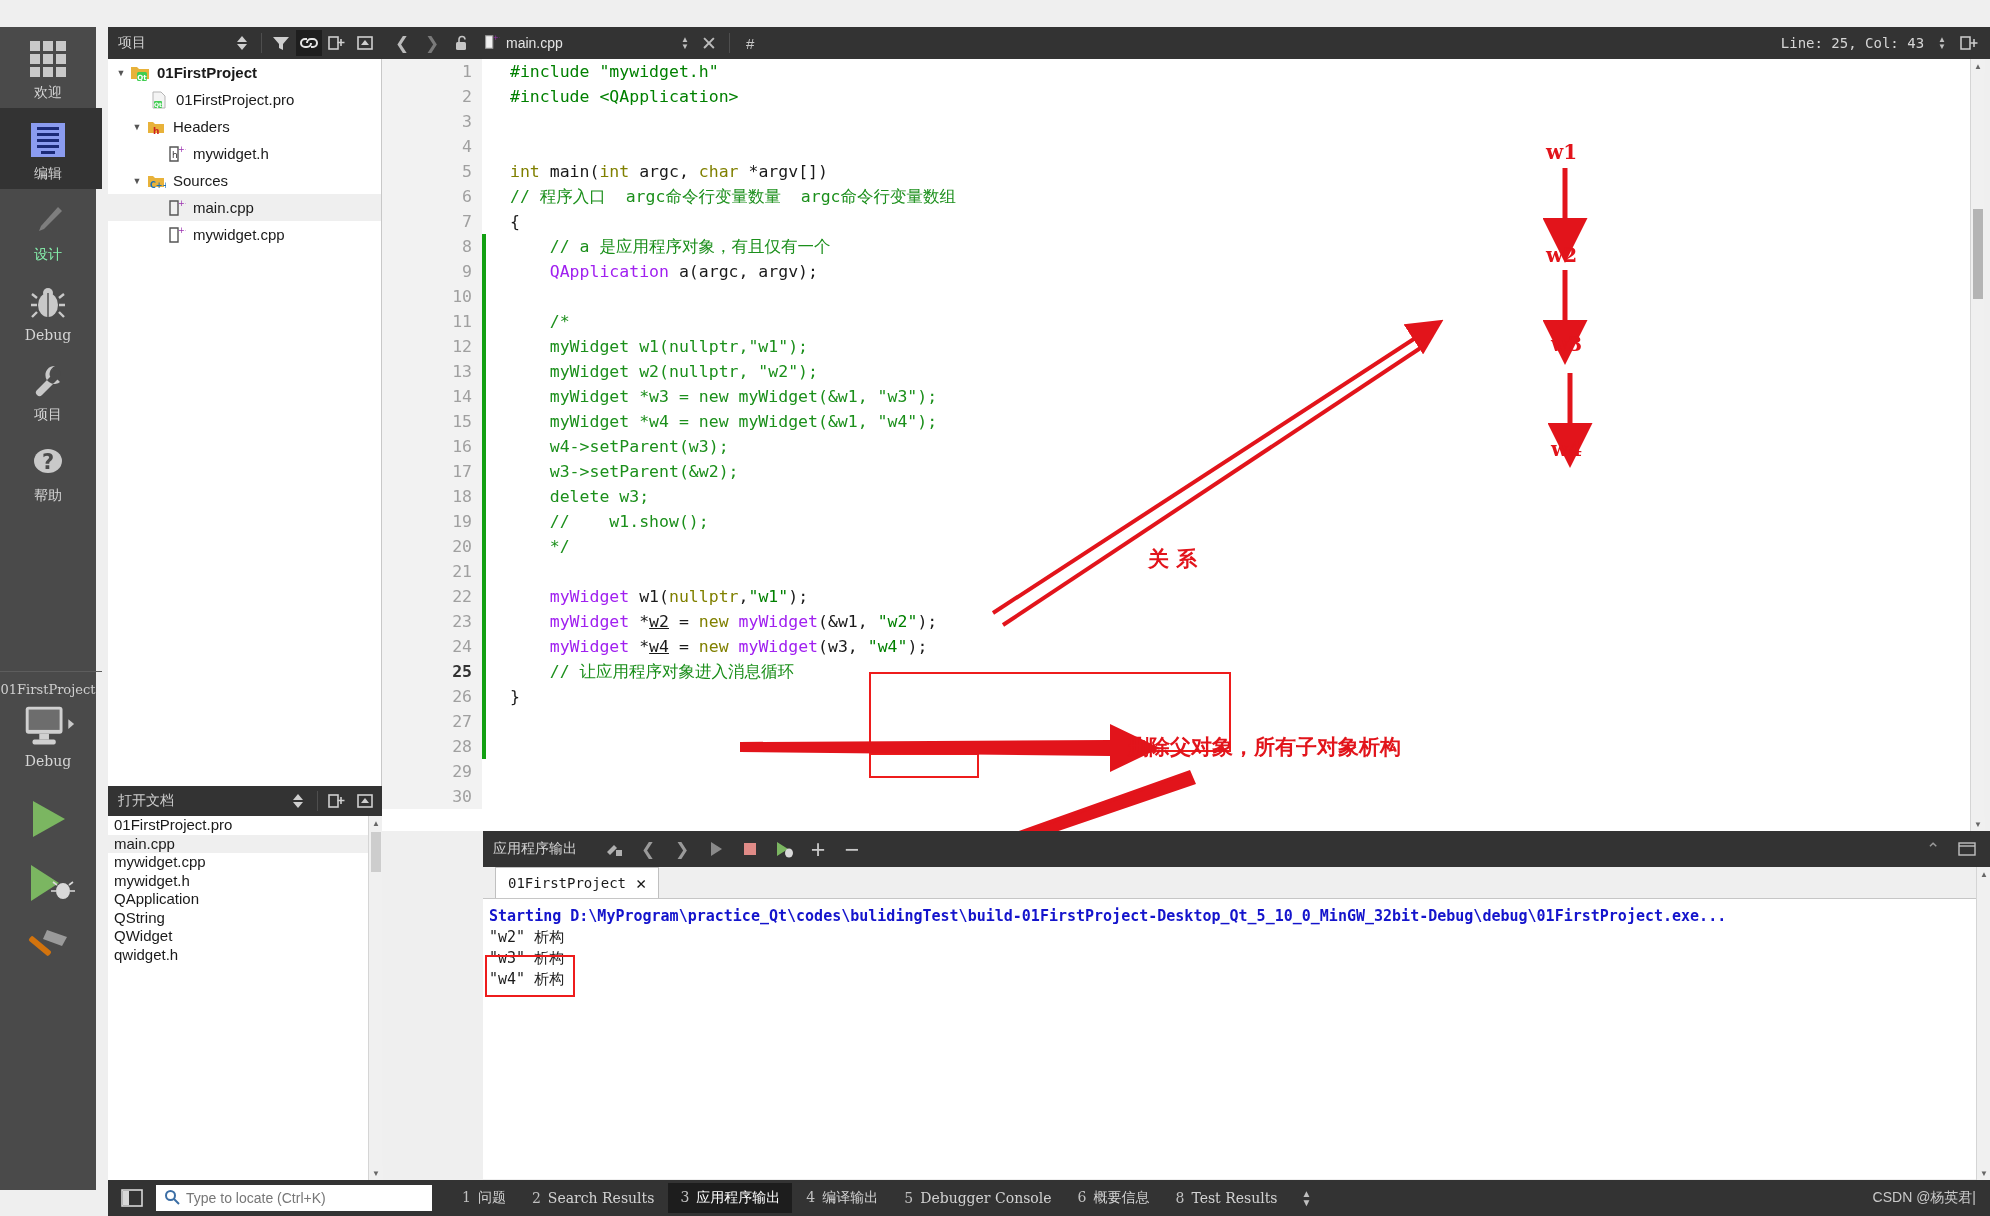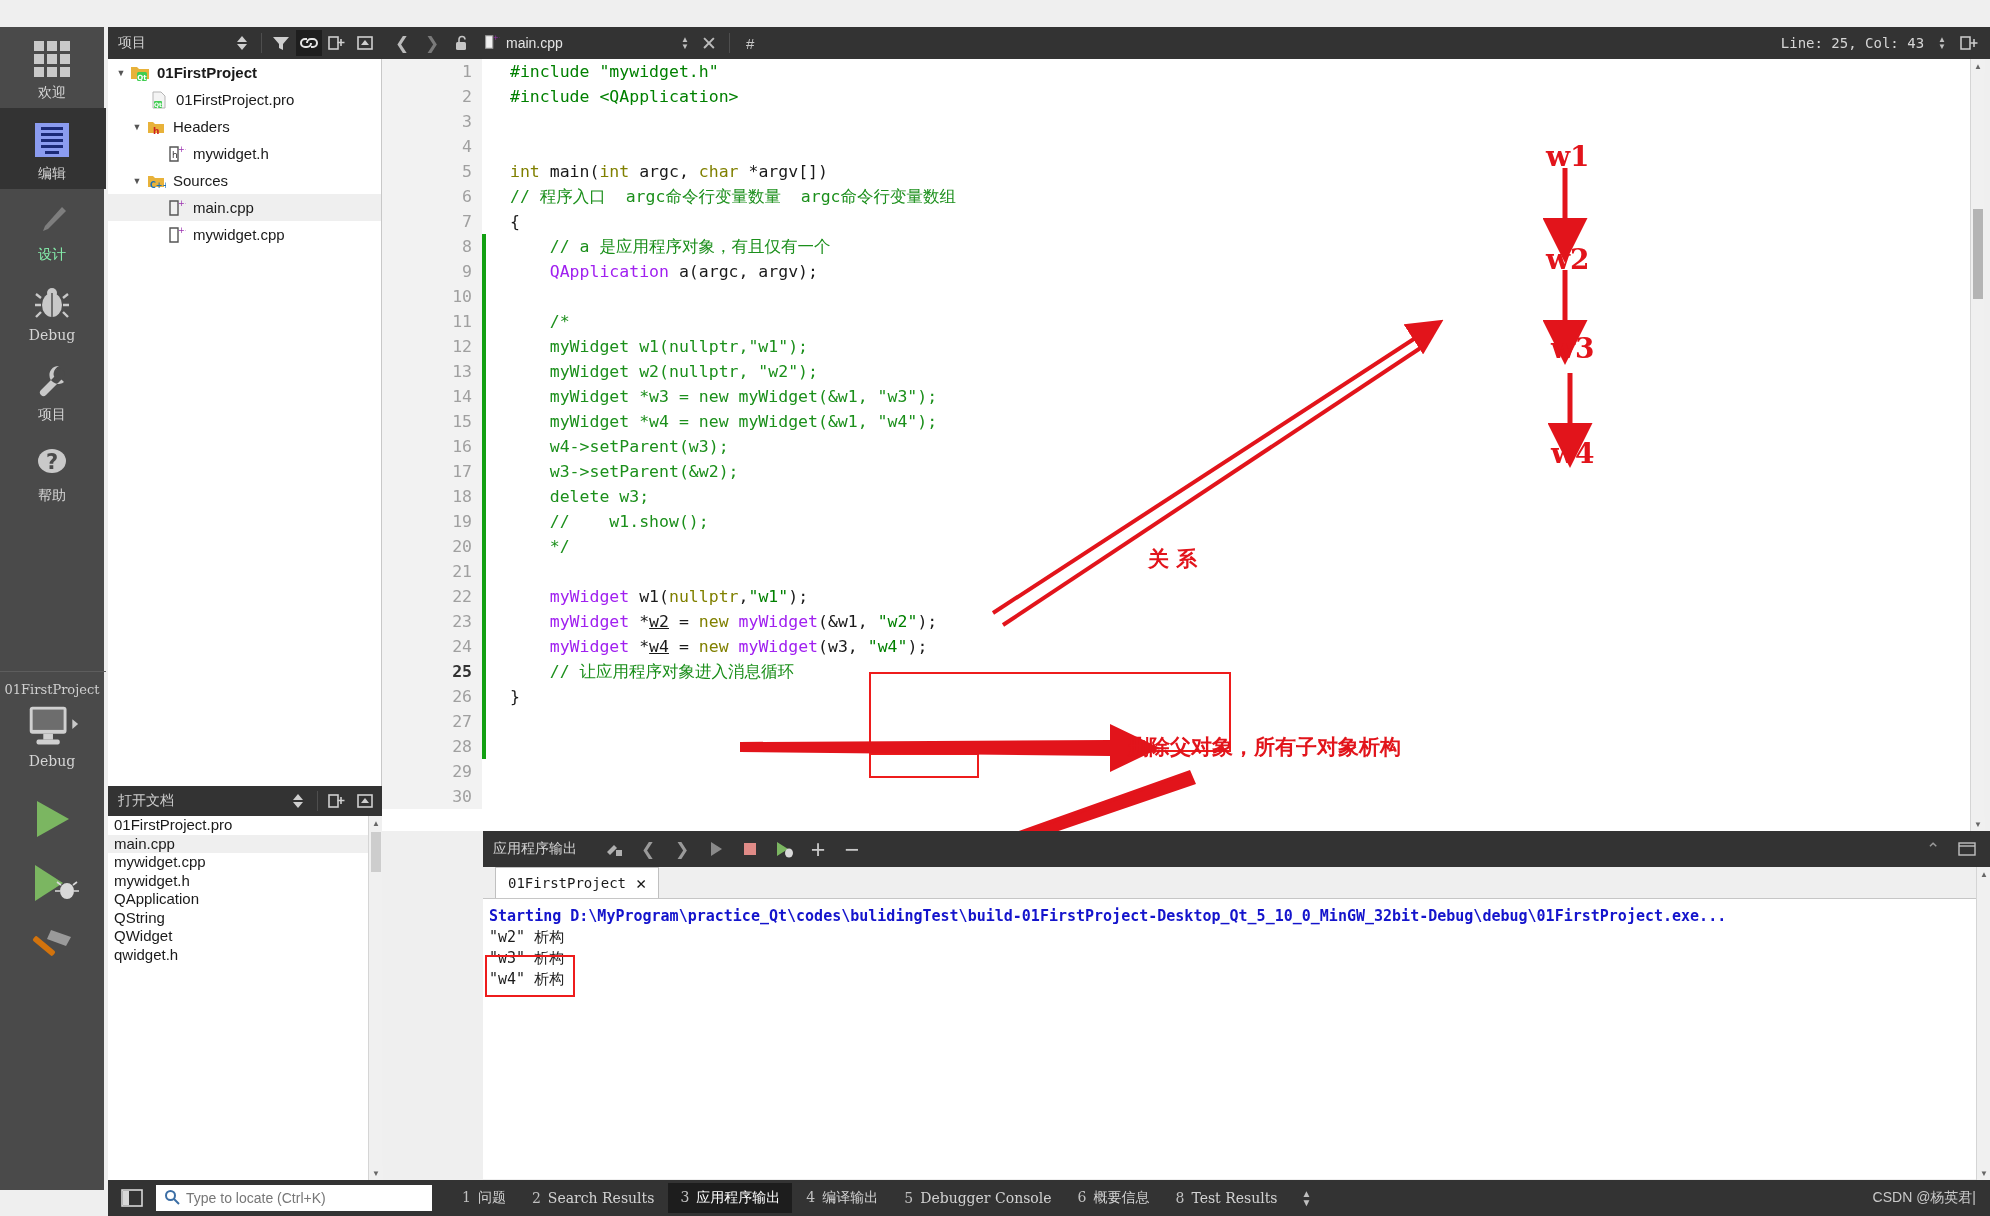--- a/index.html
+++ b/index.html
@@ -15,21 +15,21 @@
     position: absolute; left: 0; top: 0; width: 1990px; height: 27px;
     background: #f0f0f0; display: flex; align-items: center;
     padding-left: 10px; gap: 0px; border-bottom: 1px solid #dcdcdc;
   }
   .menubar .mitem {
     font-size: 15px; color: #1a1a1a; padding: 3px 12px; white-space: nowrap;
   }
 
   
   .modebar {
-    position: absolute; left: 0; top: 27px; width: 104px; height: 1163px;
+    position: absolute; left: 0; top: 27px; width: 96px; height: 1163px;
     background: #4a4a4a; display: flex; flex-direction: column; align-items: center;
   }
   .modebar .mode {
     width: 108px; padding: 10px 0 6px; display: flex; flex-direction: column;
     align-items: center; gap: 3px;
   }
   .modebar .mode.active { background: #333333; }
   .modebar .mode .lbl { font-size: 14px; color: #d5d5d5; font-family: "DejaVu Serif", serif; }
   .modebar .mode.disabled .lbl { color: #86efac; }
   .modebar .ico { width: 44px; height: 44px; display: flex; align-items: center; justify-content: center; }
@@ -118,21 +118,21 @@
   .st { color: #008000; }
   .ul { text-decoration: underline; }
 
   .redbox1 { position: absolute; left: 487px; top: 613px; width: 362px; height: 80px;
              border: 2px solid #ee1c1c; pointer-events: none; }
   .redbox2 { position: absolute; left: 487px; top: 694px; width: 110px; height: 25px;
              border: 2px solid #ee1c1c; pointer-events: none; }
 
   
   .anno { position: absolute; color: #e2141b; font-weight: bold; pointer-events: none; }
-  .wlbl { font-family: "DejaVu Serif", serif; font-size: 28px; }
+  .wlbl { font-family: "DejaVu Serif", serif; font-size: 20px; }
   .cn   { font-family: "DejaVu Sans", sans-serif; font-size: 21px; }
 
   
   .outbar {
     position: absolute; left: 483px; top: 831px; width: 1507px; height: 36px;
     background: #333333; display: flex; align-items: center; gap: 4px; padding-left: 10px;
   }
   .outbar .otitle { font-size: 14px; color: #d4d4d4; padding-right: 18px; }
   .obtn { width: 30px; height: 28px; display: flex; align-items: center; justify-content: center; color:#9a9a9a; font-size:17px;}
   .outbar .right { margin-left: auto; display: flex; gap: 4px; padding-right: 8px; }

